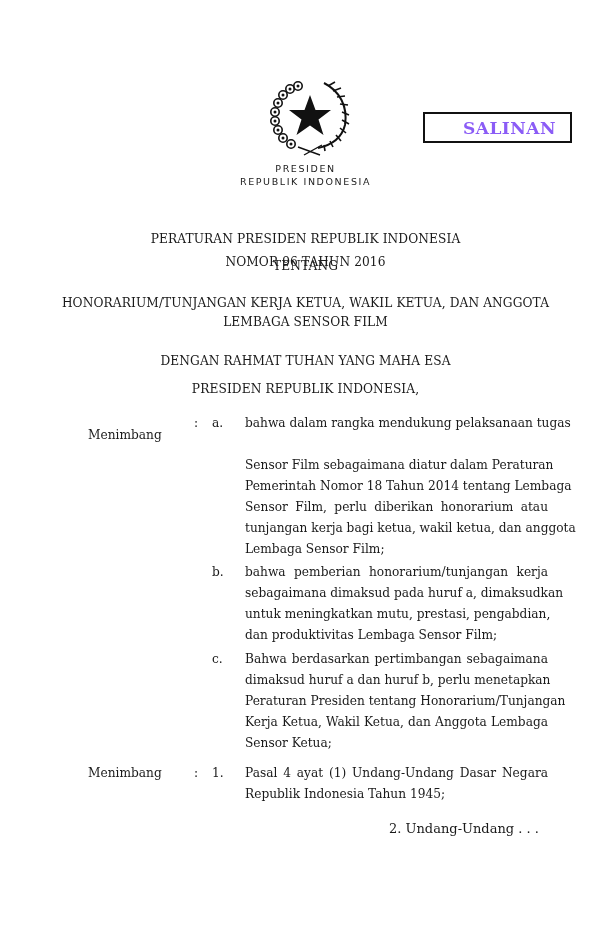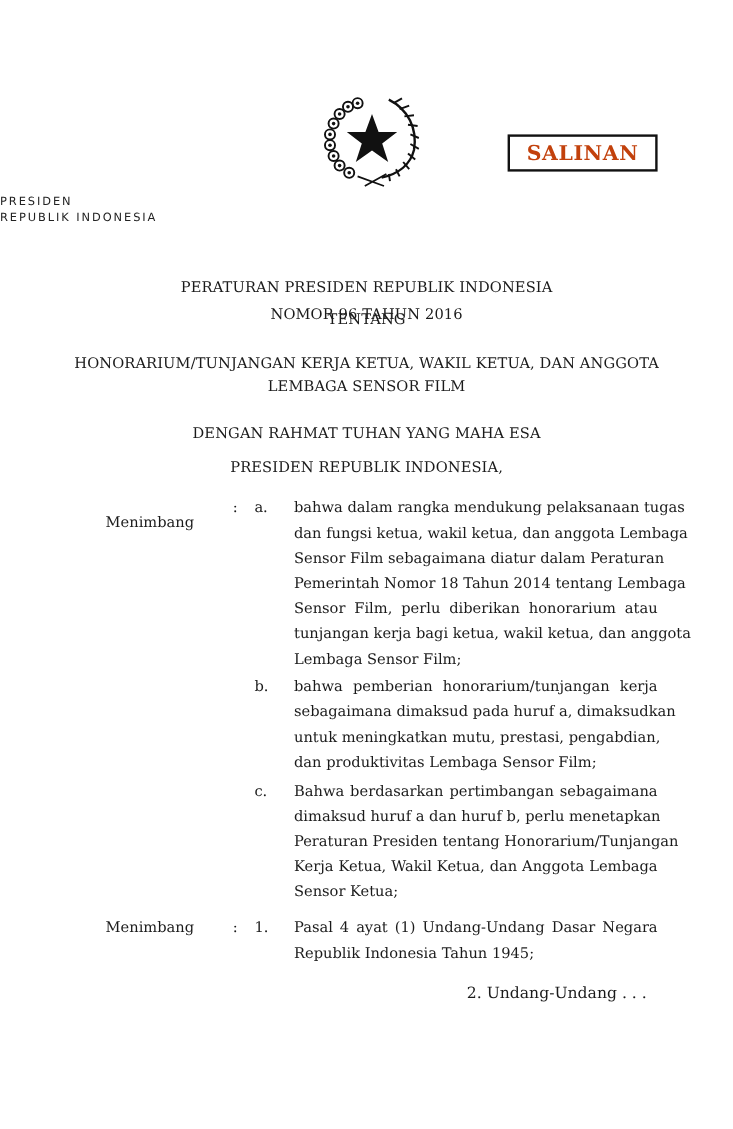--- a/index.html
+++ b/index.html
@@ -2,22 +2,22 @@
 <html><head>
 <meta charset="utf-8">
 <style>
   html, body { margin:0; padding:0; background:#ffffff; }
   body { width:611px; height:941px; position:relative; overflow:hidden;
          font-family:"DejaVu Serif", serif; color:#1a1a1a; }
   .page { position:absolute; left:0; top:0; width:611px; height:941px; }
   .emblem { position:absolute; left:268px; top:77px; width:84px; height:80px; }
   .salinan { position:absolute; left:423px; top:112px; width:121px; height:27px;
              border:2px solid #111; display:flex; align-items:center; justify-content:center;
-             font-family:"DejaVu Serif", serif; font-weight:bold; font-size:17px; letter-spacing:0.5px; color:#c2410c; }
-  .pres { position:absolute; left:0; width:611px; 
+             font-family:"DejaVu Serif", serif; font-weight:bold; font-size:17px; letter-spacing:0.5px; color:#8b5cf6;padding-left:24px; }
+  .pres { position:absolute; left:0; width:611px; text-align:center;
           font-family:"DejaVu Sans", sans-serif; font-size:9.5px; letter-spacing:1.6px; color:#222; }
   .center { position:absolute; left:0; width:611px; text-align:center;
             font-size:12.2px; letter-spacing:0.1px; white-space:nowrap; }
   .label { position:absolute; left:88px; font-size:12.2px; }
   .colon { position:absolute; left:194px; font-size:12.2px; }
   .mark { position:absolute; left:212px; font-size:12.2px; }
   .line { position:absolute; left:245px; width:303px; font-size:12.2px; white-space:nowrap;
           text-align:justify; text-align-last:justify; }
   .line.last { text-align-last:left; }
   .cont { position:absolute; left:389px; font-size:13px; white-space:nowrap; }
@@ -83,21 +83,20 @@
   <div class="center" style="top:315px;">LEMBAGA SENSOR FILM</div>
 
   <div class="center" style="top:354px;">DENGAN RAHMAT TUHAN YANG MAHA ESA</div>
   <div class="center" style="top:382px;">PRESIDEN REPUBLIK INDONESIA,</div>
 
   <div class="label" style="top:416px;margin-top:12px;">Menimbang</div>
   <div class="colon" style="top:416px;">:</div>
 
   <div class="mark" style="top:416px;">a.</div>
   <div class="line" style="top:416px;">bahwa dalam rangka mendukung pelaksanaan tugas</div>
-  <div class="line" style="top:437px;">dan fungsi ketua, wakil ketua, dan anggota Lembaga</div>
   <div class="line" style="top:458px;">Sensor Film sebagaimana diatur dalam Peraturan</div>
   <div class="line" style="top:479px;">Pemerintah Nomor 18 Tahun 2014 tentang Lembaga</div>
   <div class="line" style="top:500px;">Sensor Film, perlu diberikan honorarium atau</div>
   <div class="line" style="top:521px;">tunjangan kerja bagi ketua, wakil ketua, dan anggota</div>
   <div class="line last" style="top:542px;">Lembaga Sensor Film;</div>
 
   <div class="mark" style="top:565px;">b.</div>
   <div class="line" style="top:565px;">bahwa pemberian honorarium/tunjangan kerja</div>
   <div class="line" style="top:586px;">sebagaimana dimaksud pada huruf a, dimaksudkan</div>
   <div class="line" style="top:607px;">untuk meningkatkan mutu, prestasi, pengabdian,</div>

